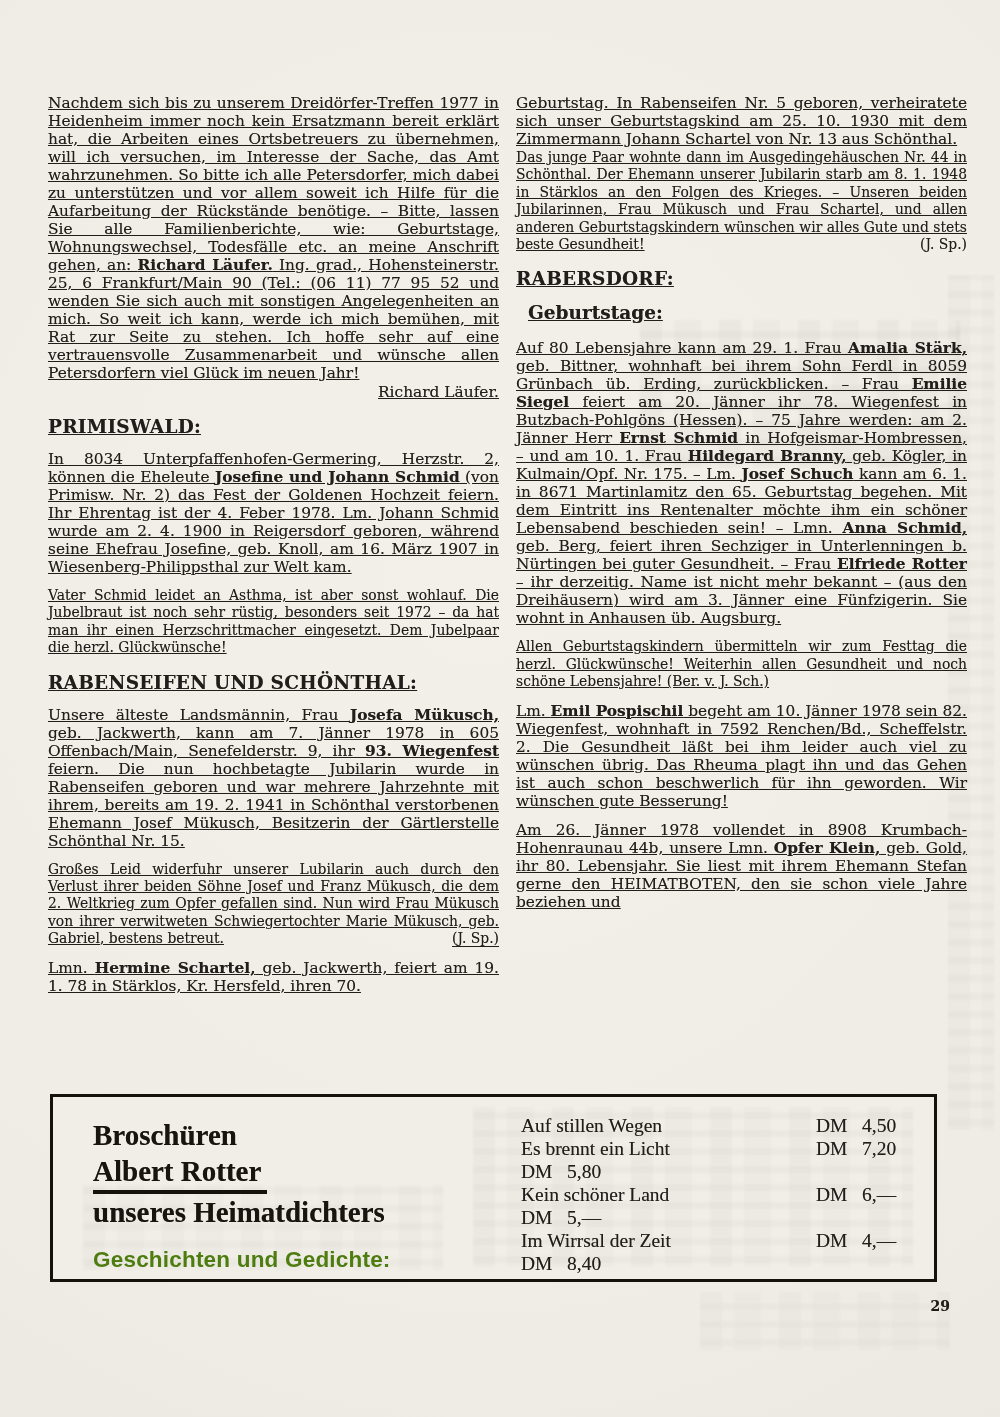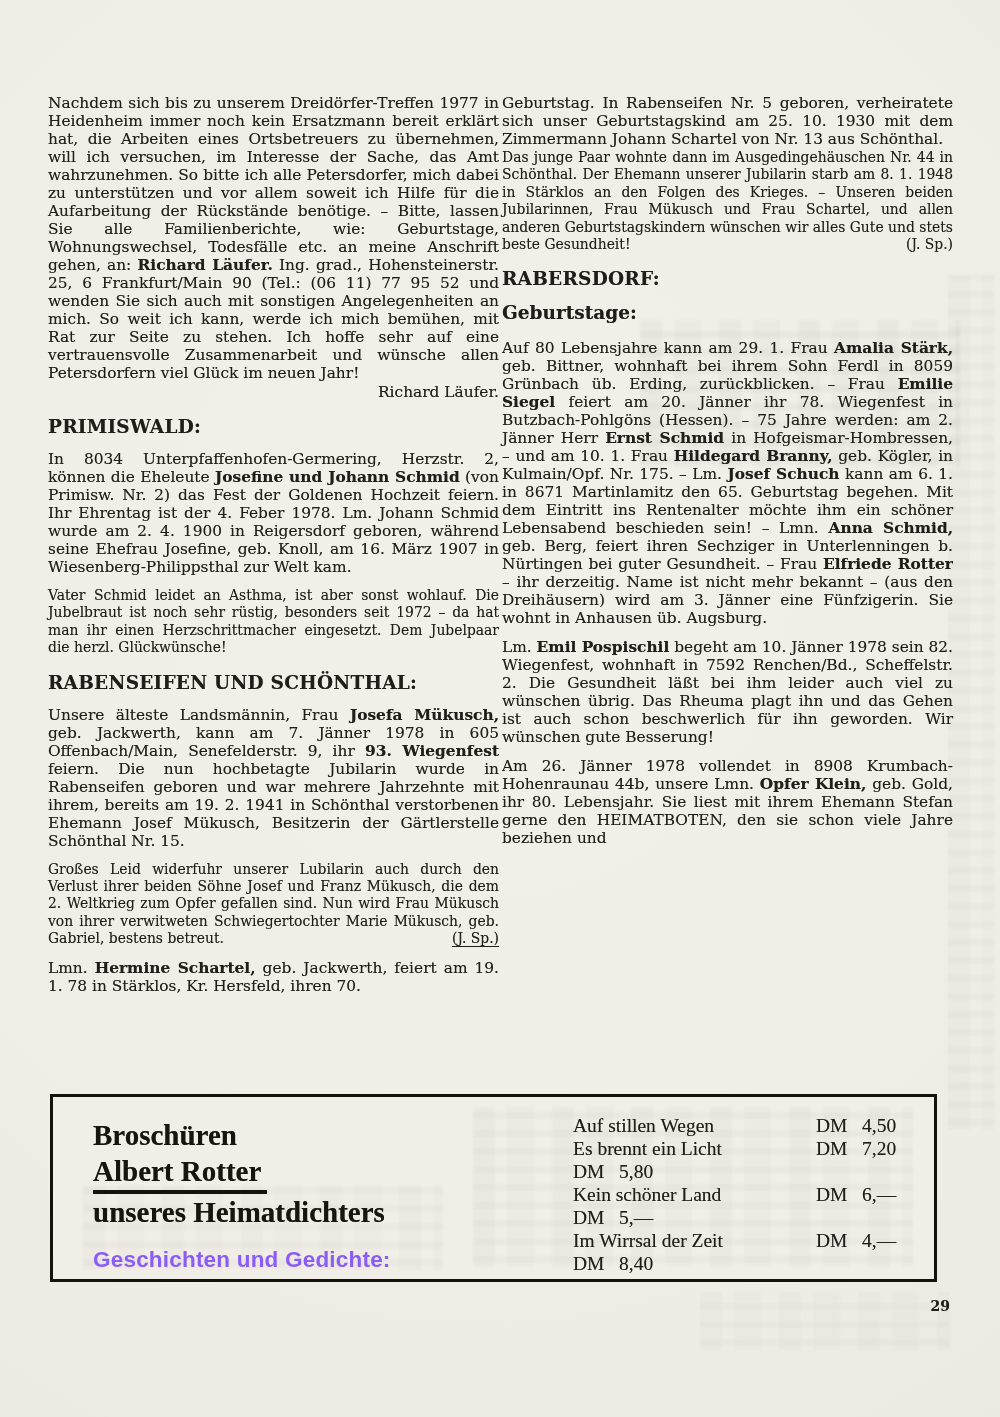--- a/index.html
+++ b/index.html
@@ -8,43 +8,43 @@
     background:radial-gradient(120% 90% at 48% 40%, #f2f0e9 0%, #efede6 55%, #e8e6de 100%);
     color:#201e1a;font-family:"DejaVu Serif",serif;
   }
   .page *{box-sizing:border-box;}
   .ghost{
     position:absolute;pointer-events:none;opacity:.55;filter:blur(.8px);z-index:0;
     background:
       repeating-linear-gradient(90deg, rgba(112,108,97,.085) 0 22px, rgba(112,108,97,0) 22px 34px, rgba(112,108,97,.065) 34px 61px, rgba(112,108,97,0) 61px 79px),
       repeating-linear-gradient(0deg, rgba(112,108,97,0) 0 4px, rgba(112,108,97,.09) 4px 11px, rgba(112,108,97,0) 11px 18px);
   }
-  .cols{position:absolute;left:48px;top:94px;width:919px;display:flex;gap:3px;z-index:1;}
+  .cols{position:absolute;left:48px;top:94px;width:919px;display:flex;gap:17px;z-index:1;text-decoration:underline;}
   .col{width:451px;}
   p{margin:0 0 11px;}
   .body{font-size:15.4px;line-height:18px;text-align:justify;text-shadow:0 0 .4px rgba(32,30,26,.5);}
   .small{font-size:13.9px;line-height:17.4px;text-align:justify;text-shadow:0 0 .35px rgba(32,30,26,.45);}
   .sec-h{font-weight:bold;font-size:18.5px;letter-spacing:.25px;margin:15px 0 13px;text-shadow:0 0 .4px rgba(32,30,26,.55);}
-  .sub-h{font-weight:bold;font-size:18.5px;margin:0 0 16px;text-shadow:0 0 .4px rgba(32,30,26,.55);}
+  .sub-h{font-weight:bold;font-size:18.5px;margin:0 12px 16px;text-shadow:0 0 .4px rgba(32,30,26,.55);}
   .sig{text-align:right;}
   .tight{margin-bottom:1px;}
   b{font-weight:bold;}
   .fr{float:right;}
   .ul{text-decoration:underline;text-underline-offset:3px;text-decoration-thickness:1px;}
 
   .adbox{
     position:absolute;left:50px;top:1094px;width:887px;height:188px;
-    border:3px solid #14120d;background:#f0eee7;display:flex;z-index:2;gap:16px;
+    border:3px solid #14120d;background:#f0eee7;display:flex;z-index:2;
   }
   .ad-left{position:relative;z-index:1;width:468px;padding:20px 0 0 40px;}
   .ad-title{font-family:"Liberation Serif",serif;font-weight:700;font-size:29px;line-height:36px;color:#17150f;text-shadow:0 0 .5px rgba(23,21,15,.6);}
   .ad-author{display:inline-block;border-bottom:4px solid #14120d;padding:0 6px 1px 0;}
-  .ad-sub{margin-top:17px;font-family:"Liberation Sans",sans-serif;font-weight:700;font-size:22.5px;letter-spacing:.2px;color:#8b5cf6;}
+  .ad-sub{margin-top:17px;font-family:"Liberation Sans",sans-serif;font-weight:700;font-size:22.5px;letter-spacing:.2px;color:#4d7c0f;}
   .ad-right{position:relative;z-index:1;flex:1;padding:17px 14px 0 0;}
-  .prow{display:flex;font-family:"Liberation Serif",serif;font-size:19.5px;line-height:23px;white-space:nowrap;text-shadow:0 0 .4px rgba(32,30,26,.5);margin-left:36px;}
+  .prow{display:flex;font-family:"Liberation Serif",serif;font-size:19.5px;line-height:23px;white-space:nowrap;text-shadow:0 0 .4px rgba(32,30,26,.5);}
   .ptitle{flex:1;}
   .pdm{width:46px;}
   .pval{width:58px;}
 
   .pagenum{position:absolute;right:50px;top:1298px;font-weight:bold;font-size:14px;z-index:1;text-shadow:0 0 .4px rgba(32,30,26,.55);}
 </style>
 </head>
 <body>
 
 <div class="page">
@@ -64,20 +64,21 @@
         <p class="body"><span>Unsere älteste Landsmännin, Frau </span><b>Josefa Mükusch,</b><span> geb. Jackwerth, kann am 7. Jänner 1978 in 605 Offenbach/Main, Senefelderstr. 9, ihr </span><b>93. Wiegenfest</b><span> feiern. Die nun hochbetagte Jubilarin wurde in Rabenseifen geboren und war mehrere Jahrzehnte mit ihrem, bereits am 19. 2. 1941 in Schönthal verstorbenen Ehemann Josef Mükusch, Besitzerin der Gärtlerstelle Schönthal Nr. 15.</span></p>
         <p class="small"><span>Großes Leid widerfuhr unserer Lubilarin auch durch den Verlust ihrer beiden Söhne Josef und Franz Mükusch, die dem 2. Weltkrieg zum Opfer gefallen sind. Nun wird Frau Mükusch von ihrer verwitweten Schwiegertochter Marie Mükusch, geb. Gabriel, bestens betreut.</span><span class="fr ul">(J. Sp.)</span></p>
         <p class="body"><span>Lmn. </span><b>Hermine Schartel,</b><span> geb. Jackwerth, feiert am 19. 1. 78 in Stärklos, Kr. Hersfeld, ihren 70.</span></p>
       </div>
     <div class="col">
         <p class="body tight"><span>Geburtstag. In Rabenseifen Nr. 5 geboren, verheiratete sich unser Geburtstagskind am 25. 10. 1930 mit dem Zimmermann Johann Schartel von Nr. 13 aus Schönthal.</span></p>
         <p class="small"><span>Das junge Paar wohnte dann im Ausgedingehäuschen Nr. 44 in Schönthal. Der Ehemann unserer Jubilarin starb am 8. 1. 1948 in Stärklos an den Folgen des Krieges. – Unseren beiden Jubilarinnen, Frau Mükusch und Frau Schartel, und allen anderen Geburtstagskindern wünschen wir alles Gute und stets beste Gesundheit!</span><span class="fr">(J. Sp.)</span></p>
         <div class="sec-h">RABERSDORF:</div>
         <div class="sub-h">Geburtstage:</div>
         <p class="body"><span>Auf 80 Lebensjahre kann am 29. 1. Frau </span><b>Amalia Stärk,</b><span> geb. Bittner, wohnhaft bei ihrem Sohn Ferdl in 8059 Grünbach üb. Erding, zurückblicken. – Frau </span><b>Emilie Siegel</b><span> feiert am 20. Jänner ihr 78. Wiegenfest in Butzbach-Pohlgöns (Hessen). – 75 Jahre werden: am 2. Jänner Herr </span><b>Ernst Schmid</b><span> in Hofgeismar-Hombressen, – und am 10. 1. Frau </span><b>Hildegard Branny,</b><span> geb. Kögler, in Kulmain/Opf. Nr. 175. – Lm. </span><b>Josef Schuch</b><span> kann am 6. 1. in 8671 Martinlamitz den 65. Geburtstag begehen. Mit dem Eintritt ins Rentenalter möchte ihm ein schöner Lebensabend beschieden sein! – Lmn. </span><b>Anna Schmid,</b><span> geb. Berg, feiert ihren Sechziger in Unterlenningen b. Nürtingen bei guter Gesundheit. – Frau </span><b>Elfriede Rotter</b><span> – ihr derzeitig. Name ist nicht mehr bekannt – (aus den Dreihäusern) wird am 3. Jänner eine Fünfzigerin. Sie wohnt in Anhausen üb. Augsburg.</span></p>
+        <p class="small"><span>Allen Geburtstagskindern übermitteln wir zum Festtag die herzl. Glückwünsche! Weiterhin allen Gesundheit und noch schöne Lebensjahre! (Ber. v. J. Sch.)</span></p>
         <p class="body"><span>Lm. </span><b>Emil Pospischil</b><span> begeht am 10. Jänner 1978 sein 82. Wiegenfest, wohnhaft in 7592 Renchen/Bd., Scheffelstr. 2. Die Gesundheit läßt bei ihm leider auch viel zu wünschen übrig. Das Rheuma plagt ihn und das Gehen ist auch schon beschwerlich für ihn geworden. Wir wünschen gute Besserung!</span></p>
         <p class="body"><span>Am 26. Jänner 1978 vollendet in 8908 Krumbach-Hohenraunau 44b, unsere Lmn. </span><b>Opfer Klein,</b><span> geb. Gold, ihr 80. Lebensjahr. Sie liest mit ihrem Ehemann Stefan gerne den HEIMATBOTEN, den sie schon viele Jahre beziehen und</span></p>
       </div>
   </div>
 
   <div class="adbox">
     <div class="ghost" style="left:420px;top:10px;width:440px;height:160px;opacity:.45;"></div>
     <div class="ghost" style="left:30px;top:88px;width:360px;height:85px;opacity:.4;"></div>
     <div class="ad-left">
       <div class="ad-title">Broschüren</div>

